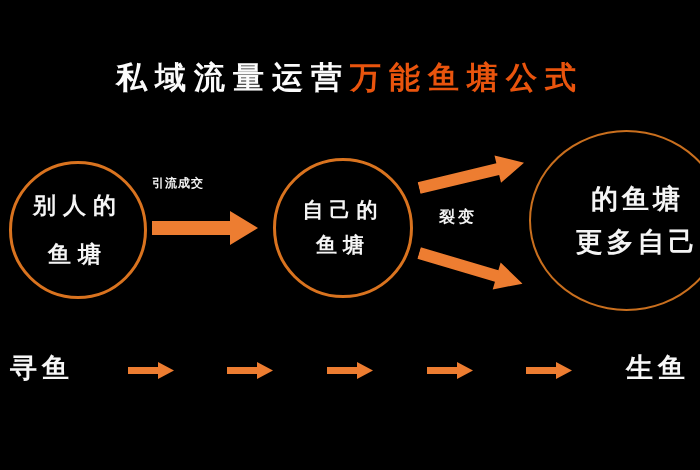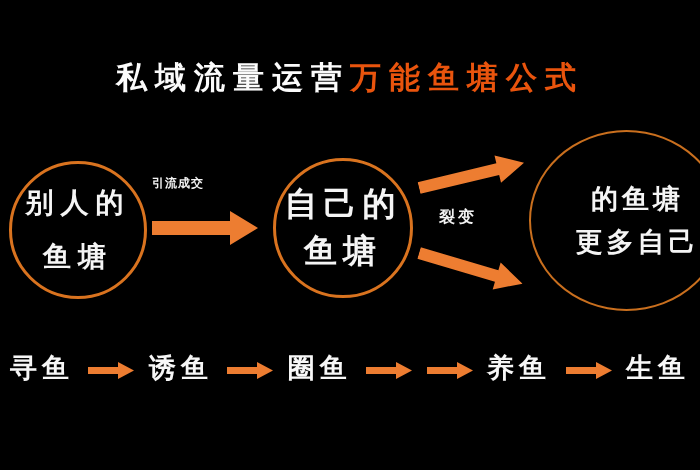--- a/index.html
+++ b/index.html
@@ -34,29 +34,29 @@
     align-items: center;
     justify-content: center;
     text-align: center;
     font-weight: bold;
     color: #f5f5f5;
   }
   .circle-left {
     left: 9px; top: 161px;
     width: 132px; height: 132px;
     border: 3px solid #d9731f;
-    font-size: 28px; letter-spacing: 7px;
+    font-size: 23px; letter-spacing: 7px;
     row-gap: 26px;
     text-align: right;
   }
   .circle-mid {
     left: 273px; top: 158px;
     width: 134px; height: 134px;
     border: 3px solid #d9731f;
-    font-size: 33px; letter-spacing: 6px;
+    font-size: 21px; letter-spacing: 6px;
     row-gap: 14px;
   }
   .circle-right {
     left: 529px; top: 130px;
     width: 169px; height: 177px;
     border: 2px solid #c96f1e;
     font-size: 27px; letter-spacing: 4px;
     row-gap: 16px;
     padding-left: 22px;
     box-sizing: content-box;
@@ -130,31 +130,28 @@
   <div class="circle circle-right">
     <span>的鱼塘</span>
     <span>更多自己</span>
   </div>
 
   <div class="flow-row">
     <span class="flow-step">寻鱼</span>
     <svg class="flow-arrow" width="46" height="19" viewBox="0 0 46 19">
       <polygon points="0,6 30,6 30,1 46,9.5 30,18 30,13 0,13" fill="#ed7d31"></polygon>
     </svg>
-    <span class="flow-step">诱鱼</span>
-    <svg class="flow-arrow" width="46" height="19" viewBox="0 0 46 19">
-      <polygon points="0,6 30,6 30,1 46,9.5 30,18 30,13 0,13" fill="#ed7d31"></polygon>
-    </svg>
-    <span class="flow-step">圈鱼</span>
     <svg class="flow-arrow" width="46" height="19" viewBox="0 0 46 19">
       <polygon points="0,6 30,6 30,1 46,9.5 30,18 30,13 0,13" fill="#ed7d31"></polygon>
     </svg>
     <svg class="flow-arrow" width="46" height="19" viewBox="0 0 46 19">
       <polygon points="0,6 30,6 30,1 46,9.5 30,18 30,13 0,13" fill="#ed7d31"></polygon>
     </svg>
-    <span class="flow-step">养鱼</span>
+    <svg class="flow-arrow" width="46" height="19" viewBox="0 0 46 19">
+      <polygon points="0,6 30,6 30,1 46,9.5 30,18 30,13 0,13" fill="#ed7d31"></polygon>
+    </svg>
     <svg class="flow-arrow" width="46" height="19" viewBox="0 0 46 19">
       <polygon points="0,6 30,6 30,1 46,9.5 30,18 30,13 0,13" fill="#ed7d31"></polygon>
     </svg>
     <span class="flow-step">生鱼</span>
   </div>
 
 </div>
 
 </body></html>

